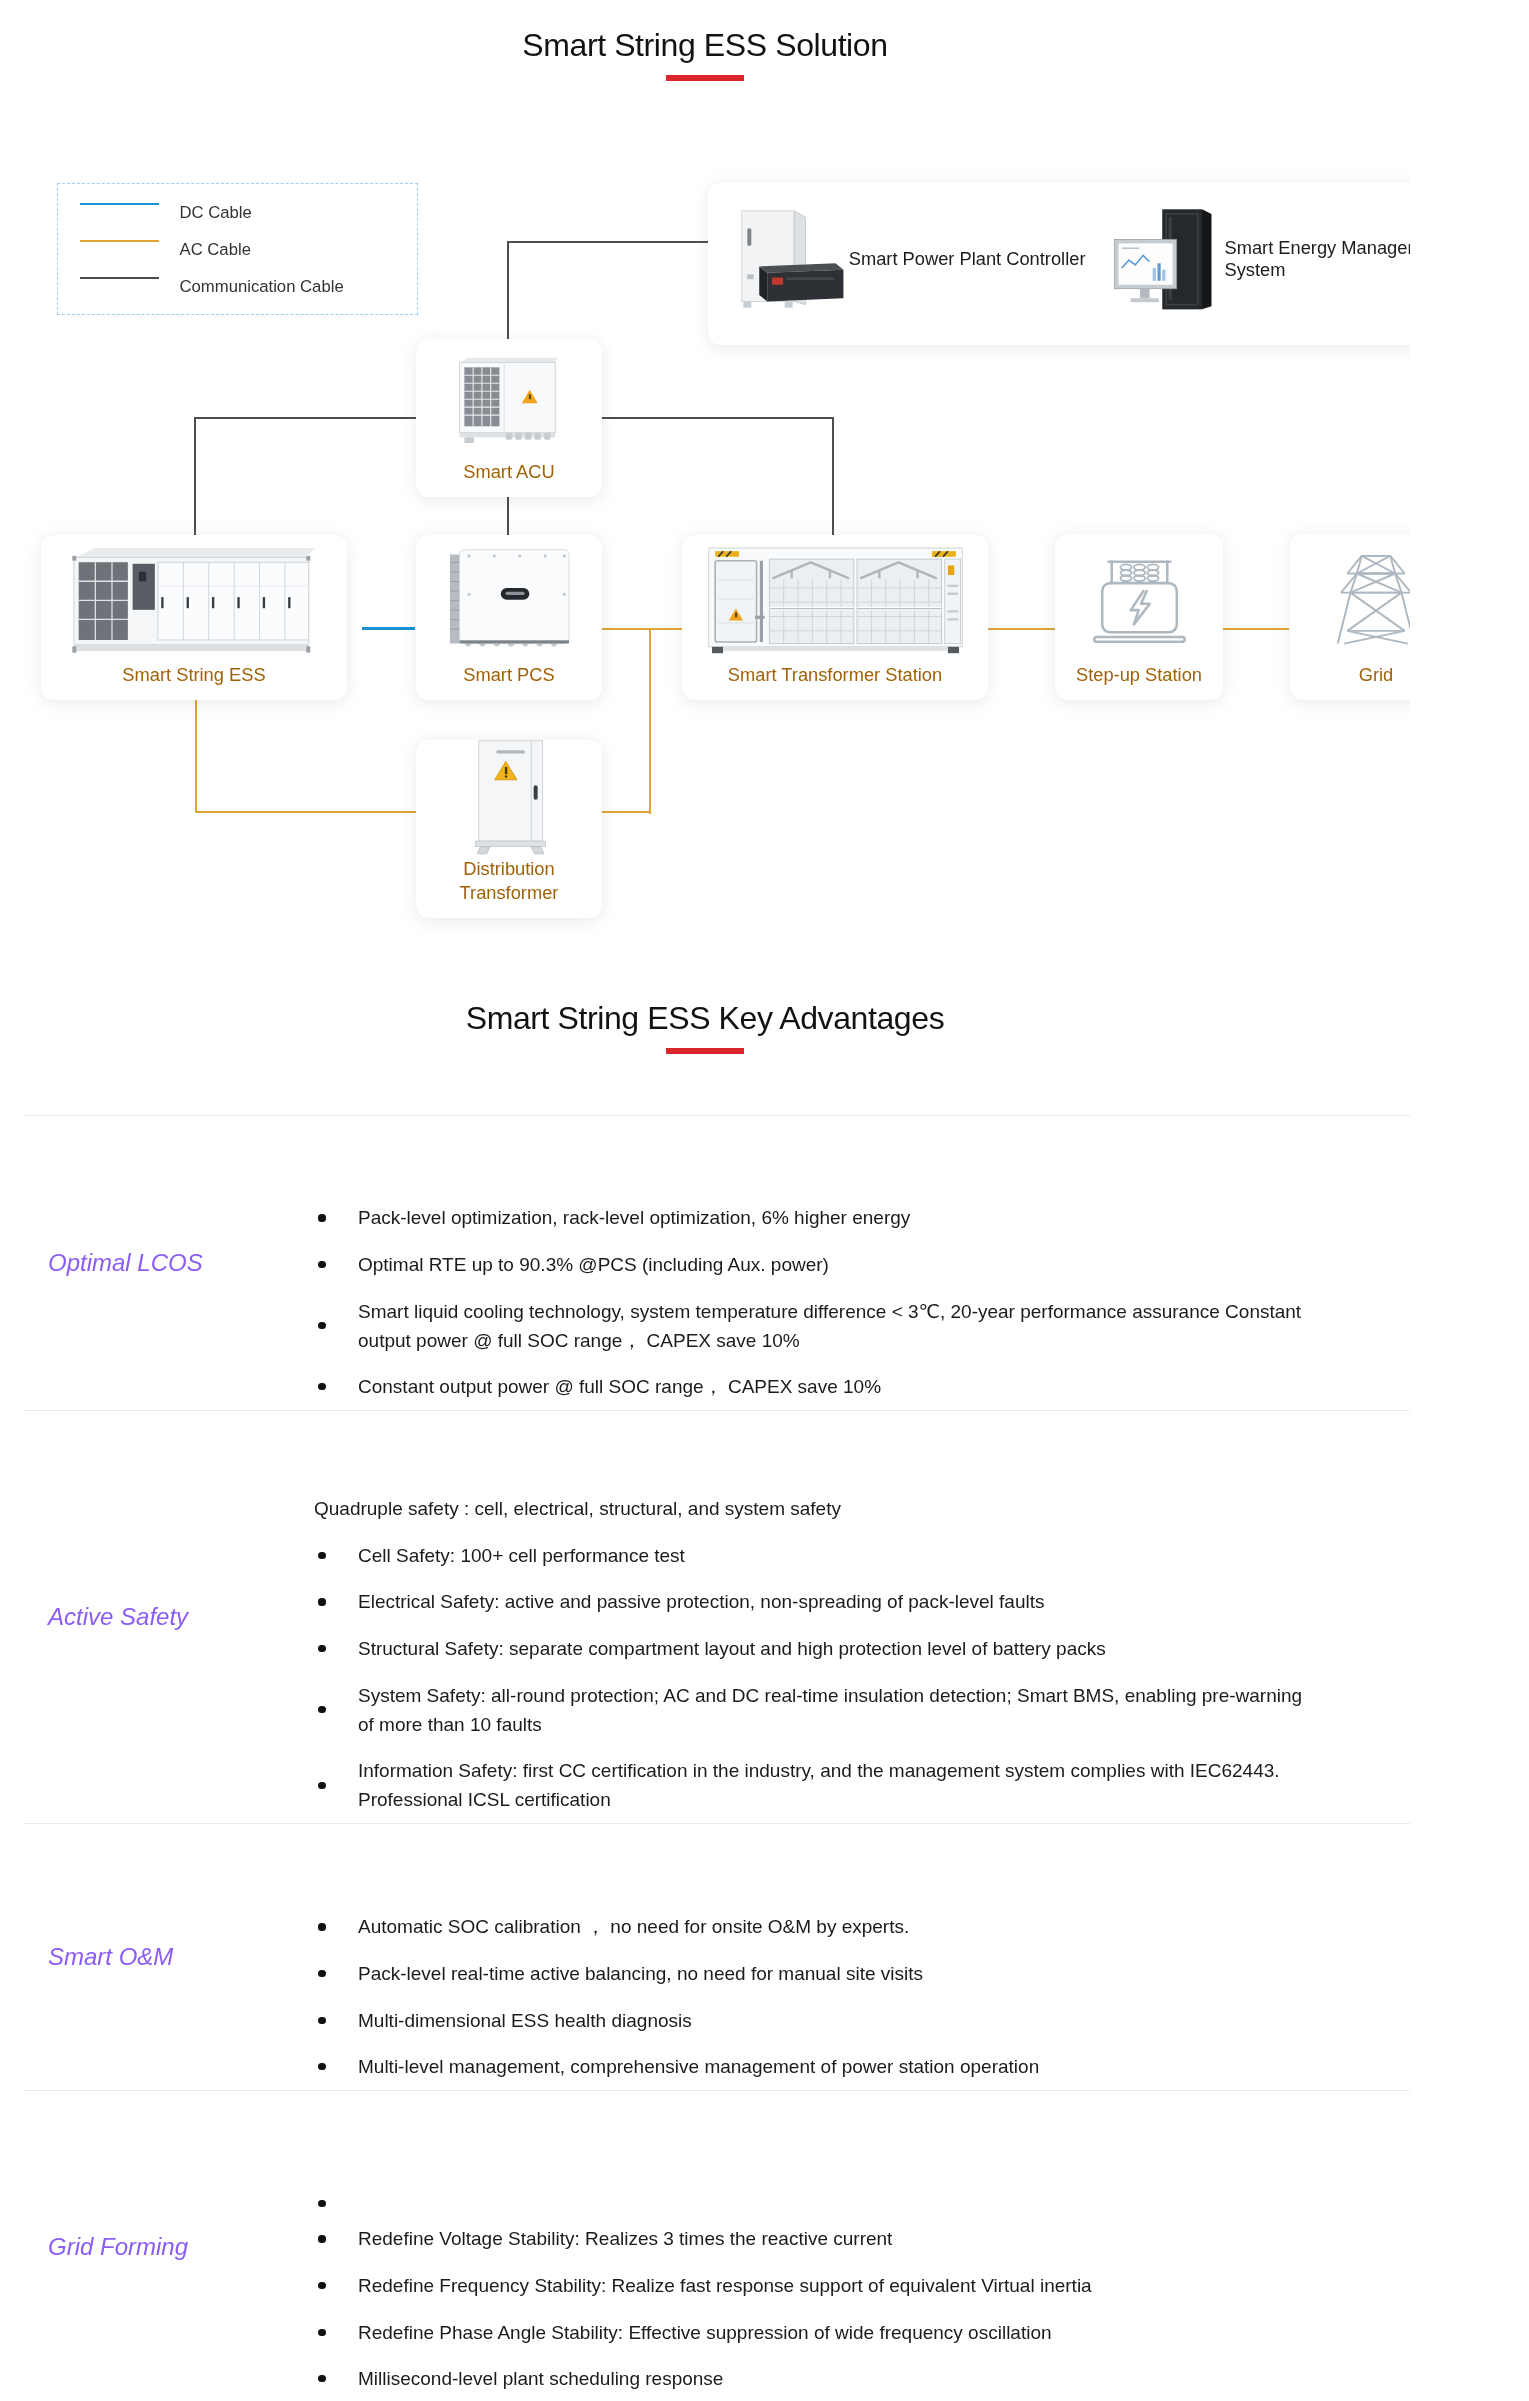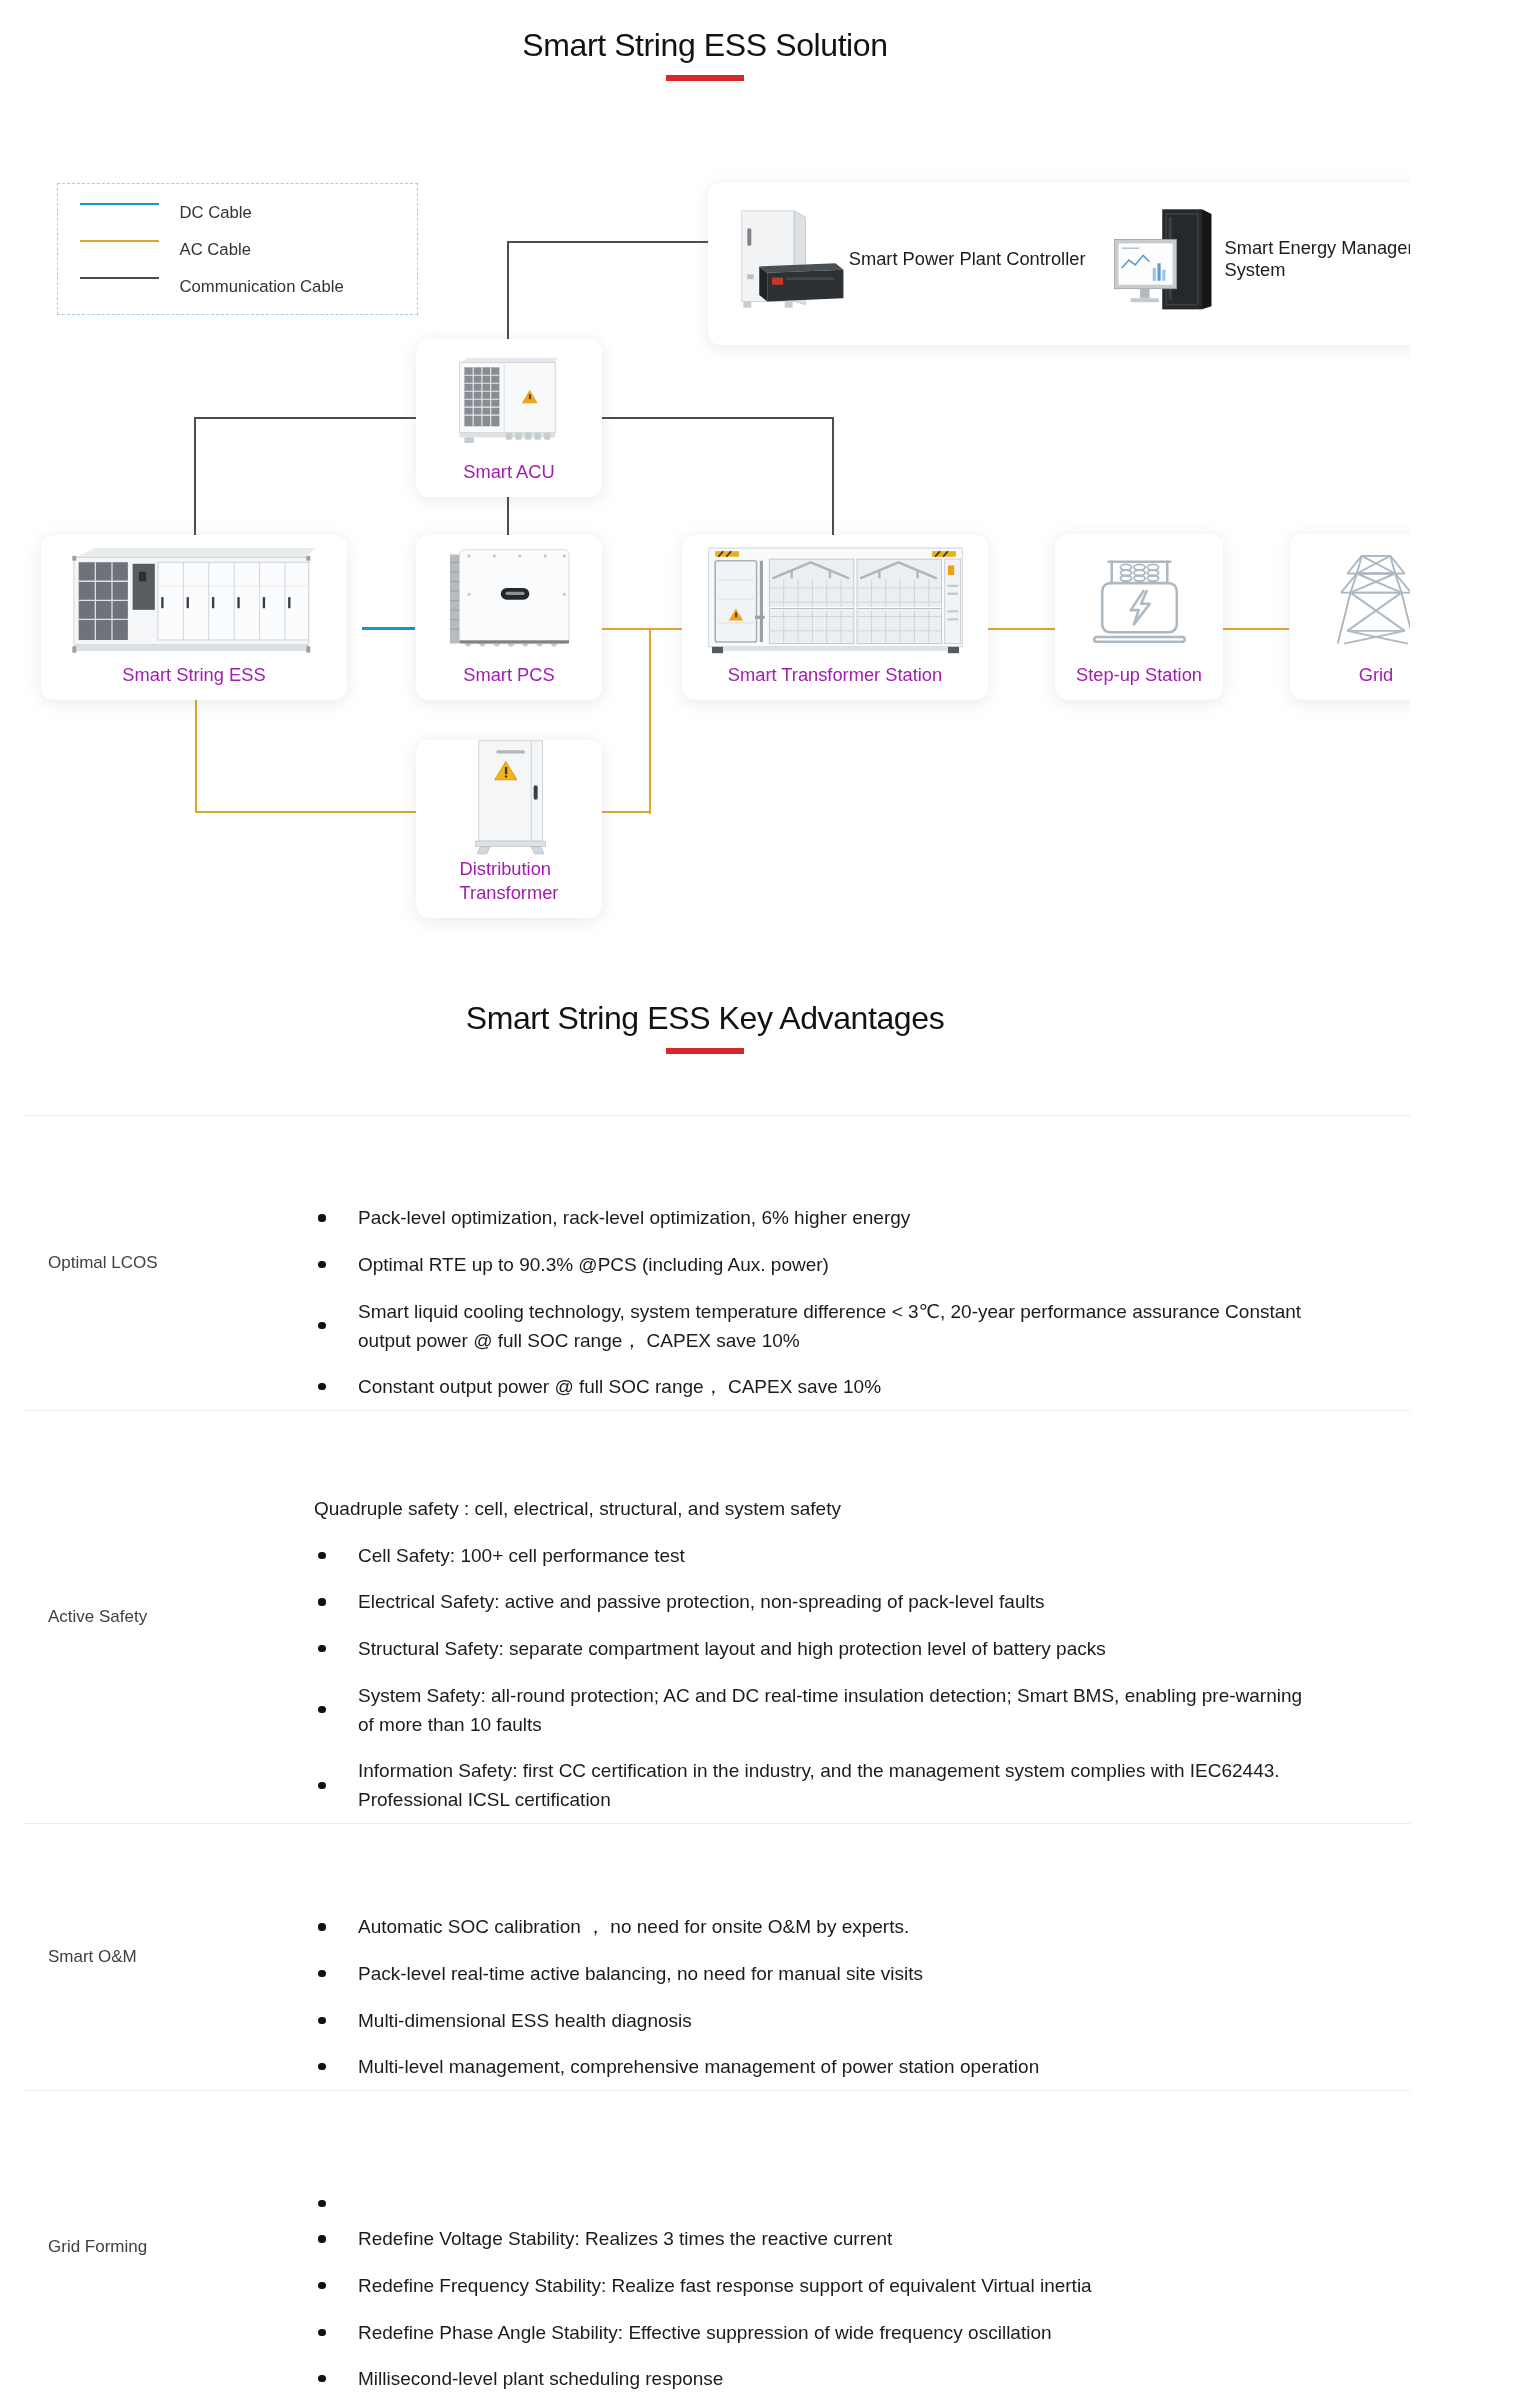--- a/index.html
+++ b/index.html
@@ -15,33 +15,33 @@
   .legend{position:absolute;left:57px;top:183px;width:361px;height:132px;
     border:0.8px dashed #9ecff0;background:#fff;box-sizing:border-box;padding:19px 0 0 21.5px;}
   .legend-row{display:flex;align-items:flex-start;height:37px;}
   .legend-swatch{width:79px;height:2.4px;margin-right:21px;flex:none;}
   .legend-label{font-size:16.7px;color:#333;}
   
   .card{position:absolute;background:#fff;border-radius:12.7px;
     box-shadow:0 2.4px 16px rgba(80,90,100,.13);display:flex;flex-direction:column;
     align-items:center;justify-content:flex-end;z-index:2;box-sizing:border-box;}
   .card .img{flex:1;display:flex;align-items:center;justify-content:center;width:100%;}
-  .card .card-label{font-size:18.3px;color:#a21caf;line-height:24px;
+  .card .card-label{font-size:18.3px;color:#a16207;text-align:center;line-height:24px;
     padding-bottom:12.7px;white-space:pre-line;}
   .topcard{position:absolute;left:708px;top:183px;width:755px;height:162px;background:#fff;
     border-radius:12.7px;box-shadow:0 2.4px 16px rgba(80,90,100,.13);display:flex;z-index:2;}
   .topcard .group{flex:1;display:flex;flex-direction:row;align-items:center;justify-content:flex-end;}
   .topcard .card-label{font-size:18.3px;color:#1c1c1c;padding-bottom:11px;}
   
   .cable{position:absolute;z-index:1;}
   
   .sections{position:absolute;left:24px;top:1115px;width:1481px;}
   .section{display:flex;border-top:1.6px solid #ebebeb;box-sizing:border-box;}
   .section-label{width:279px;flex:none;display:flex;align-items:center;
-    padding-left:24px;box-sizing:border-box;font-size:17px;color:#404040;}
+    padding-left:24px;box-sizing:border-box;font-size:24px;color:#8b5cf6;font-style:italic;}
   .section-body{flex:1;display:flex;flex-direction:column;justify-content:flex-end;}
   .intro{margin:8.8px 0 8.8px 11px;font-size:19px;line-height:29px;color:#1b1b1b;white-space:pre-line;}
   .bullet{display:flex;margin:8.8px 0;}
   .dot-col{width:16px;margin-left:11px;margin-right:28px;flex:none;
     display:flex;align-items:center;justify-content:center;}
   .dot{width:7.2px;height:7.2px;border-radius:50%;background:#111;}
   .bullet-text{font-size:19px;line-height:29px;color:#1b1b1b;white-space:pre-line;max-width:1131px;}
 </style>
 </head>
 <body>

